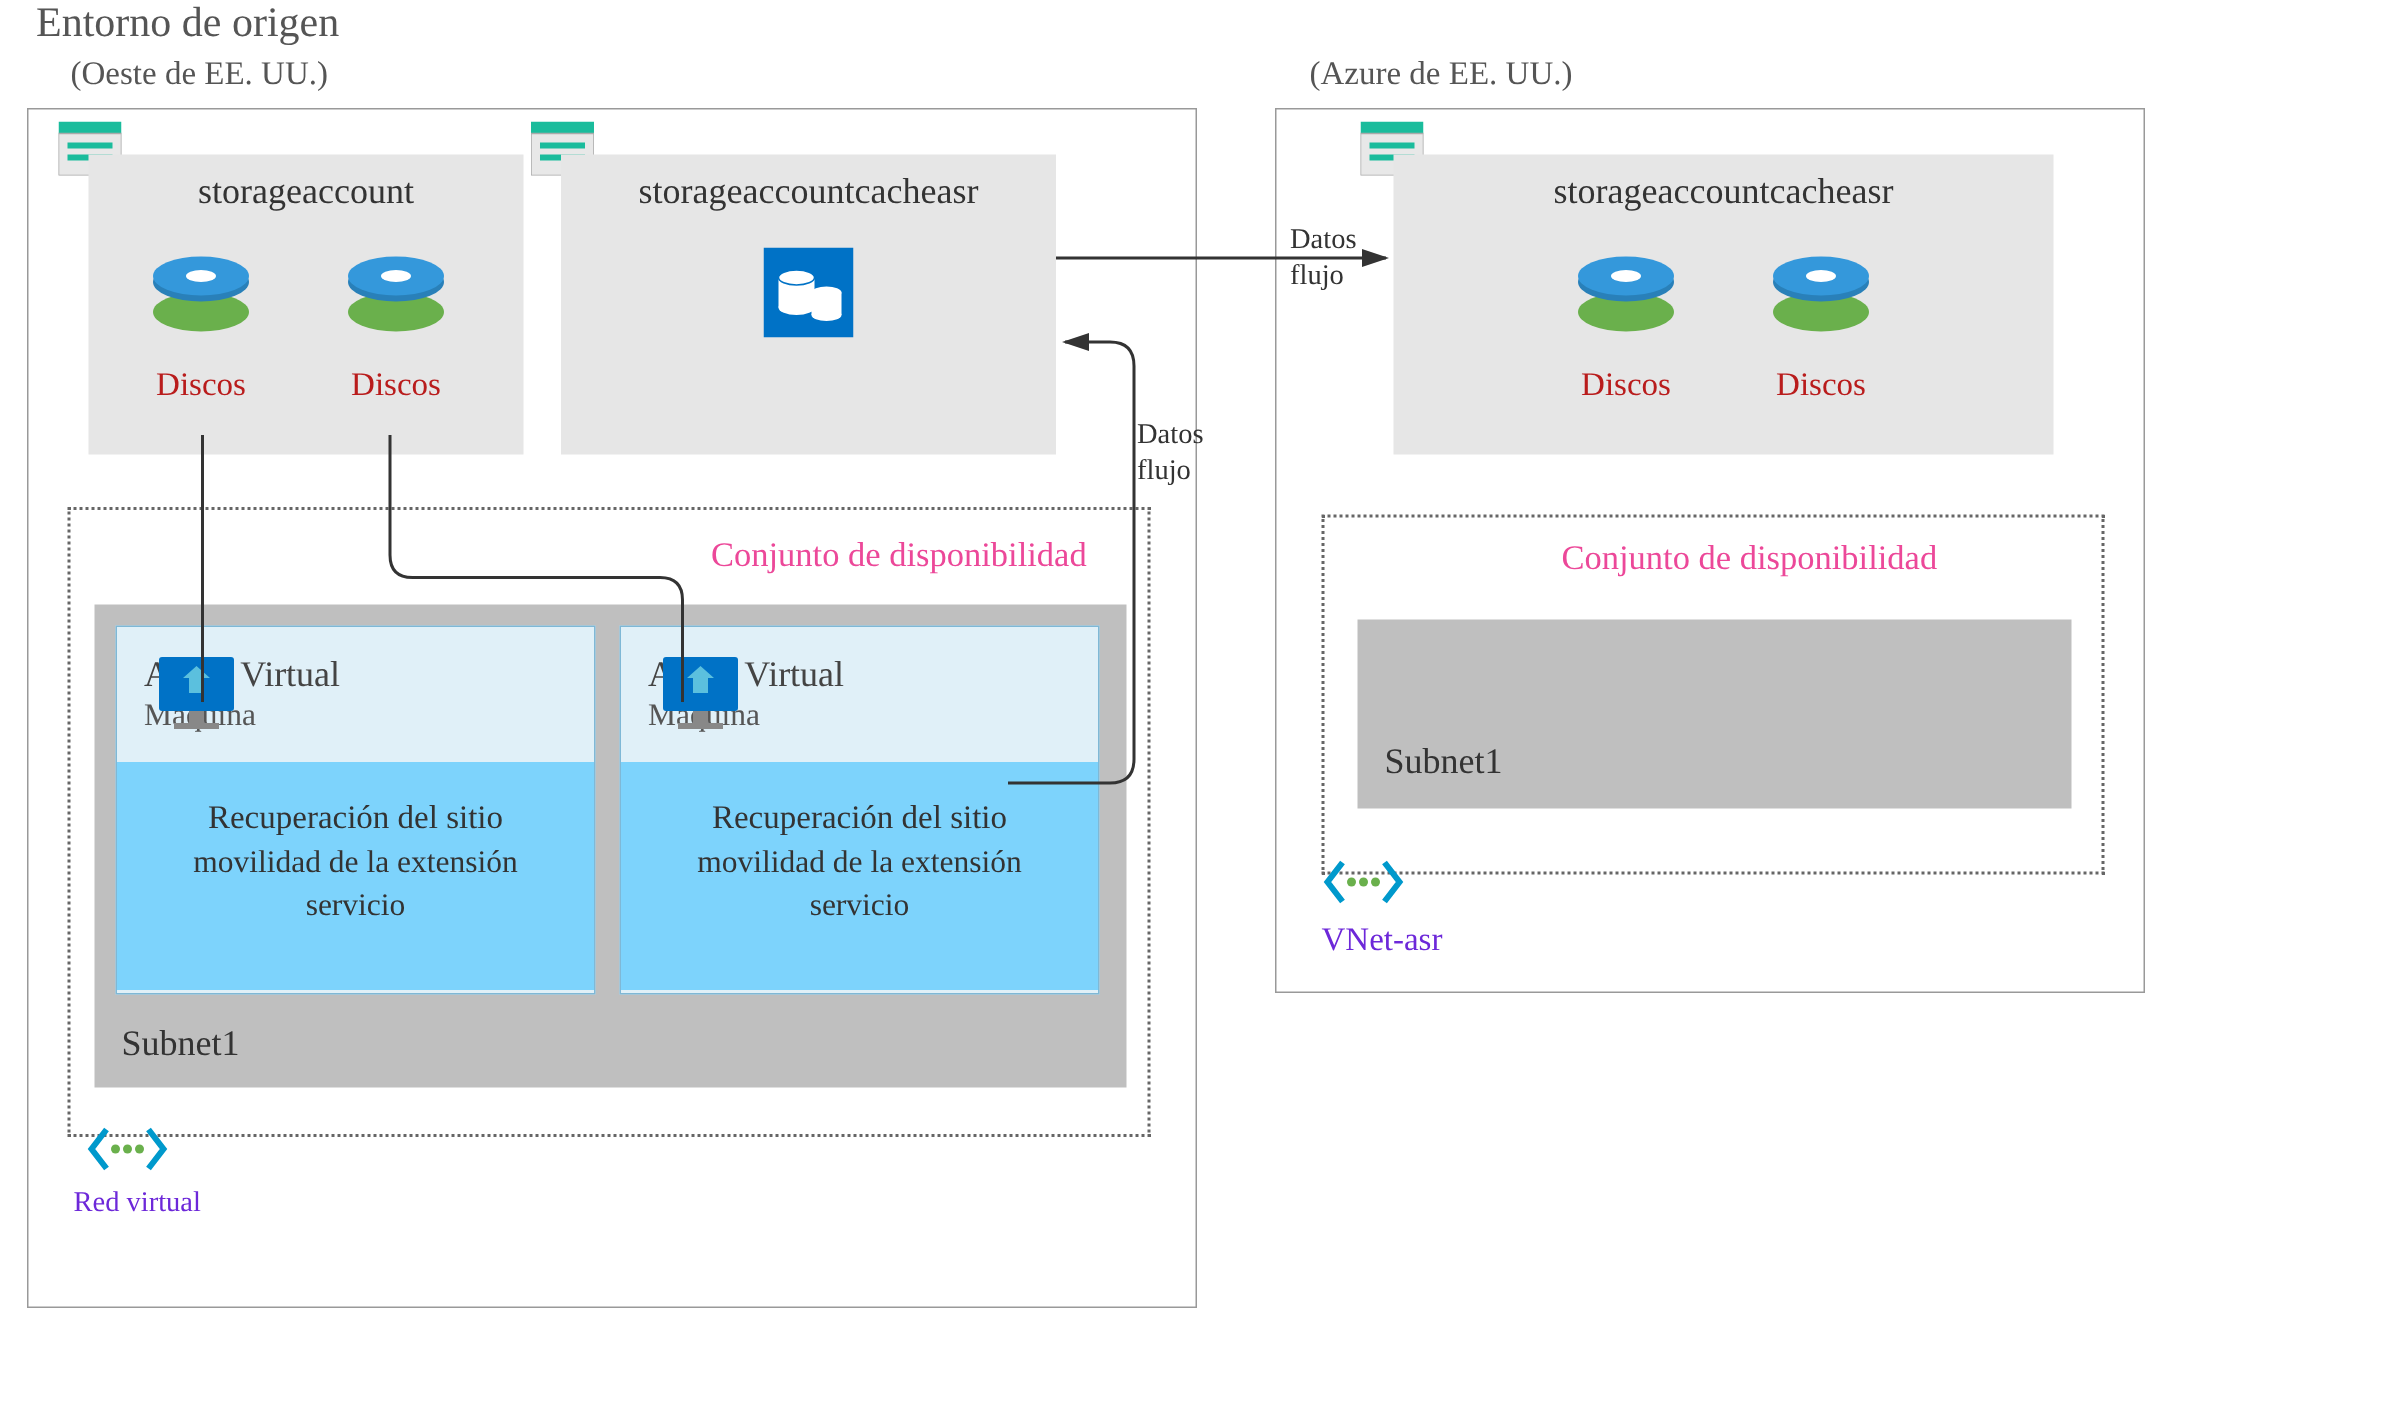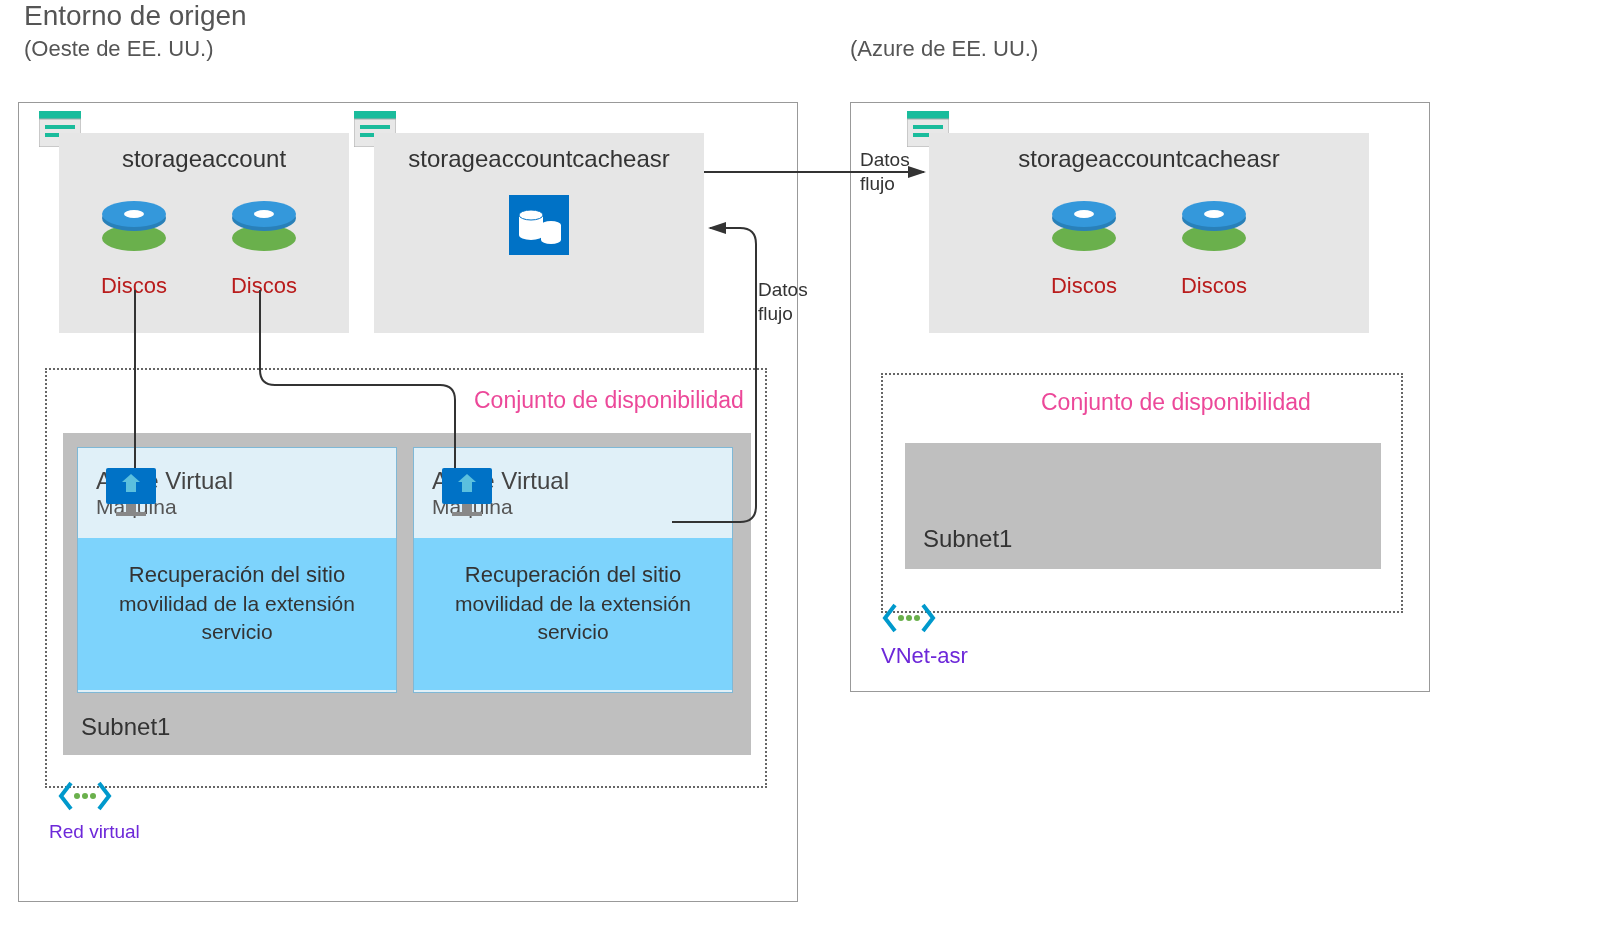--- a/index.html
+++ b/index.html
@@ -7,36 +7,37 @@
     margin: 0;
     padding: 0;
     font-family: "Segoe UI", Arial, sans-serif;
     background: #fff;
     color: #333;
   }
   .canvas {
     position: relative;
     width: 1549px;
     height: 940px;
+    font-family: Liberation Serif, serif;
   }
   .env-title {
     font-size: 28px;
     color: #555;
     position: absolute;
   }
   .env-subtitle {
     font-size: 22px;
     color: #555;
     position: absolute;
+    margin-left: 23px;
   }
   .env-box {
     position: absolute;
     border: 1px solid #999;
     background: #fff;
-    margin-top: 30px;
   }
   .storage-box {
     position: absolute;
     background: #e6e6e6;
   }
   .storage-title {
     font-size: 24px;
     color: #333;
     text-align: center;
   }

